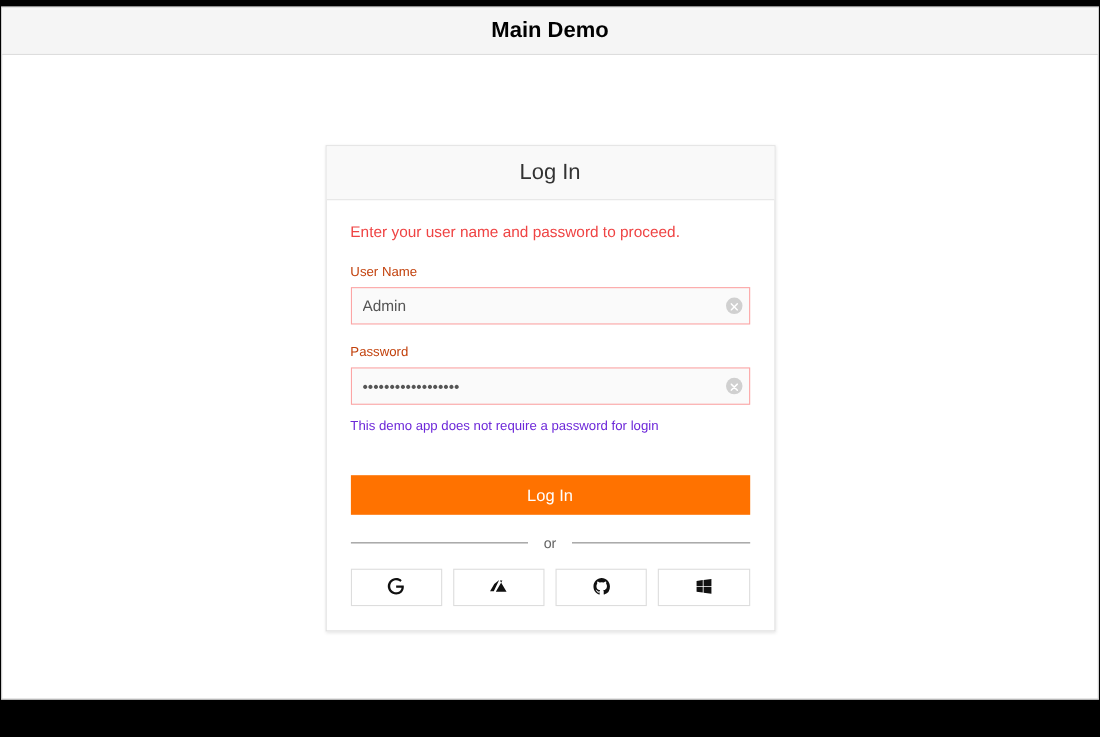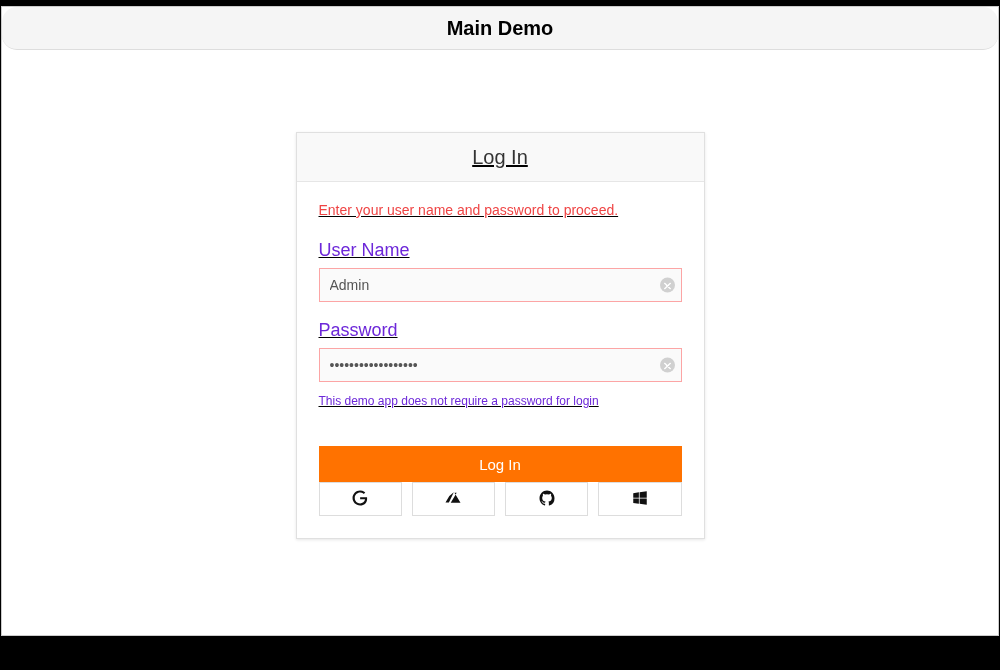--- a/index.html
+++ b/index.html
@@ -1,37 +1,36 @@
 <!DOCTYPE html>
 <html><head>
 <meta charset="utf-8">
 <style>
   * { box-sizing: border-box; margin: 0; padding: 0; }
   html, body { width: 1000px; height: 670px; font-family: "Segoe UI", Tahoma, Arial, sans-serif; background: #000; overflow: hidden; }
   .frame { position: absolute; top: 6px; left: 1px; width: 998px; height: 630px; background: #fff; border: 1px solid #ccc; }
-  .header-bar { height: 43px; background: #f5f5f5; border-bottom: 1px solid #ddd; display: flex; align-items: center; justify-content: center; border-radius: 15px; }
+  .header-bar { height: 43px; background: #f5f5f5; border-bottom: 1px solid #ddd; display: flex; align-items: center; justify-content: center; }
   .header-title { font-size: 20px; font-weight: 700; font-family: "Arial Narrow", Arial, sans-serif; font-stretch: condensed; color: #000; }
   .content { display: flex; justify-content: center; padding-top: 82px; }
   .card {
     width: 409px;
     background: #fff;
     border: 1px solid #e0e0e0;
     box-shadow: 0 1px 3px rgba(0,0,0,0.1);
-    text-decoration: underline;
   }
   .card-header {
     height: 49px;
     background: #f9f9f9;
     border-bottom: 1px solid #e6e6e6;
     display: flex; align-items: center; justify-content: center;
   }
   .card-title { font-size: 20px; color: #333; font-weight: 400; }
   .card-body { padding: 20px 22px 22px 22px; }
   .instruction { font-size: 14px; color: #ef4444; margin-bottom: 22px; }
-  .field-label { font-size: 18px; color: #6d28d9; margin-bottom: 7px; display: block; }
+  .field-label { font-size: 12px; color: #c2410c; margin-bottom: 7px; display: block; }
   .input-wrap { position: relative; margin-bottom: 18px; }
   .text-input {
     width: 100%; height: 34px;
     border: 1px solid #fca5a5;
     background: #fafafa;
     padding: 0 30px 0 10px;
     font-size: 14px; color: #555;
     outline: none;
     font-family: inherit;
   }
@@ -102,20 +101,25 @@
                   <path d="M1 1 L9 9 M9 1 L1 9" stroke="#fff" stroke-width="2" stroke-linecap="round"></path>
                 </svg>
             </span>
           </button>
         </div>
 
         <div class="hint">This demo app does not require a password for login</div>
 
         <button class="primary-btn">Log In</button>
 
+        <div class="separator">
+          <div class="line"></div>
+          <div class="or">or</div>
+          <div class="line"></div>
+        </div>
 
         <div class="oauth-row">
           <button class="oauth-btn">
             <span>
               <svg viewBox="0 0 24 24" fill="#111">
                   <path d="M21.35 11.1h-9.17v2.73h6.5c-.33 3.8-3.5 5.44-6.5 5.44C8.36 19.27 5 16.25 5 12c0-4.1 3.2-7.27 7.2-7.27 3.09 0 4.9 1.97 4.9 1.97L19 4.72S16.56 2 12.1 2C6.42 2 2.03 6.8 2.03 12c0 5.05 4.13 10 10.22 10 5.35 0 9.25-3.67 9.25-9.1 0-1.15-.15-1.8-.15-1.8z"></path>
                 </svg>
             </span>
           </button>
           <button class="oauth-btn">

